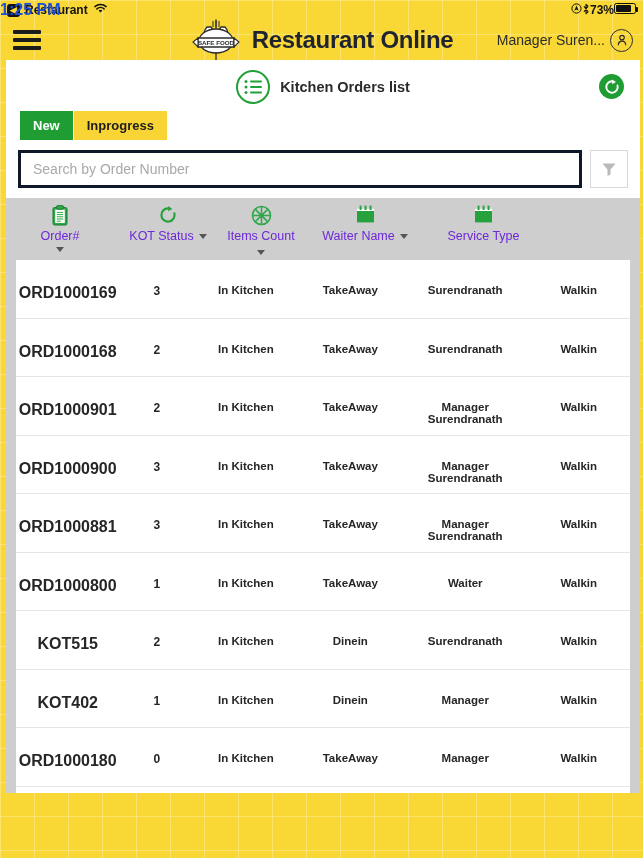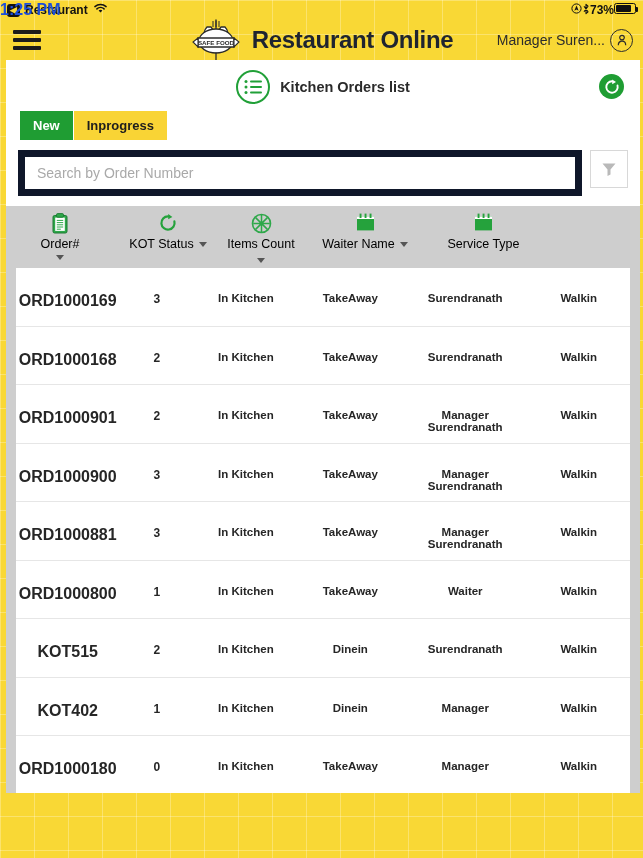--- a/index.html
+++ b/index.html
@@ -127,21 +127,21 @@
     background: #f9d435; color: #1d1d1d;
   }
   .tab.active { background: #1f9d33; color: #ffffff; }
 
   
   .search-wrap {
     display: flex; gap: 8px; padding: 2px 12px 10px 12px;
   }
   .search-input {
     flex: 1; height: 38px;
-    border: 7px solid #0f172a; background: #fff;
+    border: 3px solid #0f172a; background: #fff;
     padding: 16px 12px;
     font-size: 14px; color: #3a3a3a;
     font-family: "Liberation Sans", sans-serif;
     outline: none;
   }
   .search-input::placeholder { color: #a9a9a9; }
   .filter-btn {
     width: 38px; height: 38px;
     border: 1px solid #d8d8d8; background: #fff;
     display: flex; align-items: center; justify-content: center;
@@ -152,21 +152,21 @@
   .table-area { flex: 1; display: flex; flex-direction: column; min-height: 0; }
   .thead {
     display: flex; align-items: flex-start;
     background: #cecece;
     height: 62px;
     padding-top: 4px;
   }
   .th {
     display: flex; flex-direction: column; align-items: center;
     justify-content: flex-start;
-    font-size: 12.5px; color: #000000;
+    font-size: 12.5px; color: #6d28d9;
     cursor: pointer;
     padding-top: 2px;
   }
   .th-icon { height: 22px; display: flex; align-items: center; justify-content: center; }
   .th-label { display: flex; align-items: center; gap: 5px; flex-wrap: wrap; justify-content: center; line-height: 1.25; margin-top: 3px; text-align: center; }
   .caret {
     width: 0; height: 0;
     border-left: 4.5px solid transparent; border-right: 4.5px solid transparent;
     border-top: 5.5px solid #555;
     display: inline-block;

